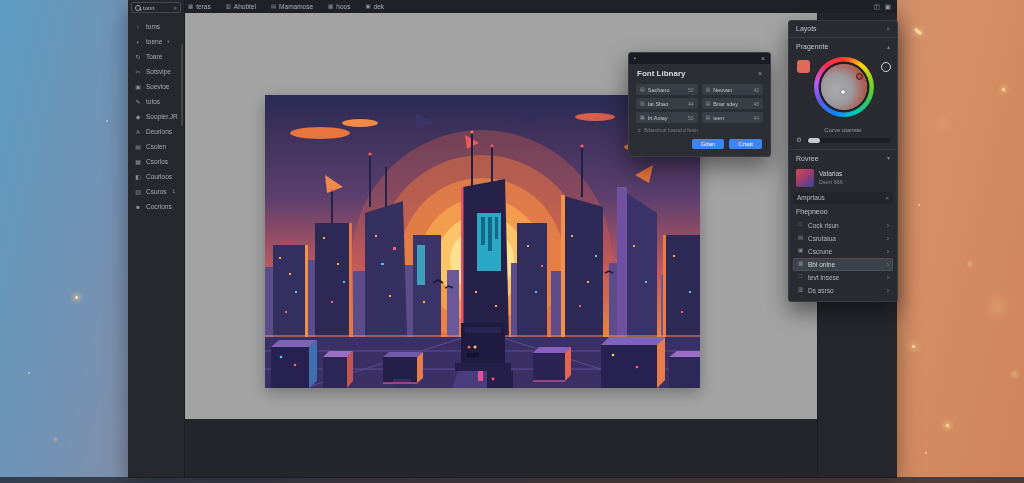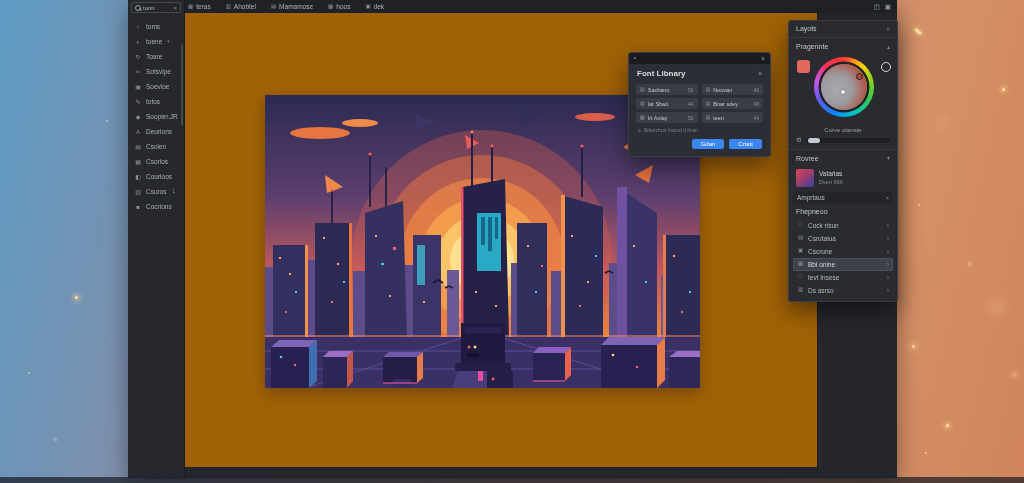--- a/index.html
+++ b/index.html
@@ -32,21 +32,21 @@
   .search-pill .lbl{flex:1;font-size:6px;color:#b9bcc2;}
   .search-pill .x{font-size:6px;color:#8d9198;line-height:1;}
   .side-item{height:15px;display:flex;align-items:center;gap:4px;padding:0 6px;cursor:default;}
   .side-item .ic{width:8px;font-size:6px;color:#8c9096;text-align:center;line-height:1;flex:none;}
   .side-item .lb{font-size:6.5px;color:#a9adb4;white-space:nowrap;}
   .side-item .tr{font-size:4.5px;color:#7d8187;margin-left:1px;}
   .side-item .bd{font-size:4.5px;color:#8d9197;margin-left:2px;vertical-align:super;}
   .side-scroll{position:absolute;right:1px;top:44px;width:2px;height:82px;background:#42454c;border-radius:1px;}
 
   
-  .canvas{position:absolute;left:56px;top:13px;width:634px;height:454px;background:#a16207;}
+  .canvas{position:absolute;left:56px;top:13px;width:634px;height:406px;background:#a3a3a3;}
   .right-col{position:absolute;right:0;top:13px;width:79px;height:462px;background:#25272d;
     border-left:1px solid #1b1d22;}
 
   
   .artwork{position:absolute;left:81px;top:82px;width:435px;height:293px;
     box-shadow:0 5px 14px rgba(0,0,0,.28);background:#2b2a52;}
   .artwork svg{display:block;width:100%;height:100%;}
 
   
   .dialog{position:absolute;left:444px;top:39px;width:141px;background:#2b2e35;border:1px solid #3a3d45;

